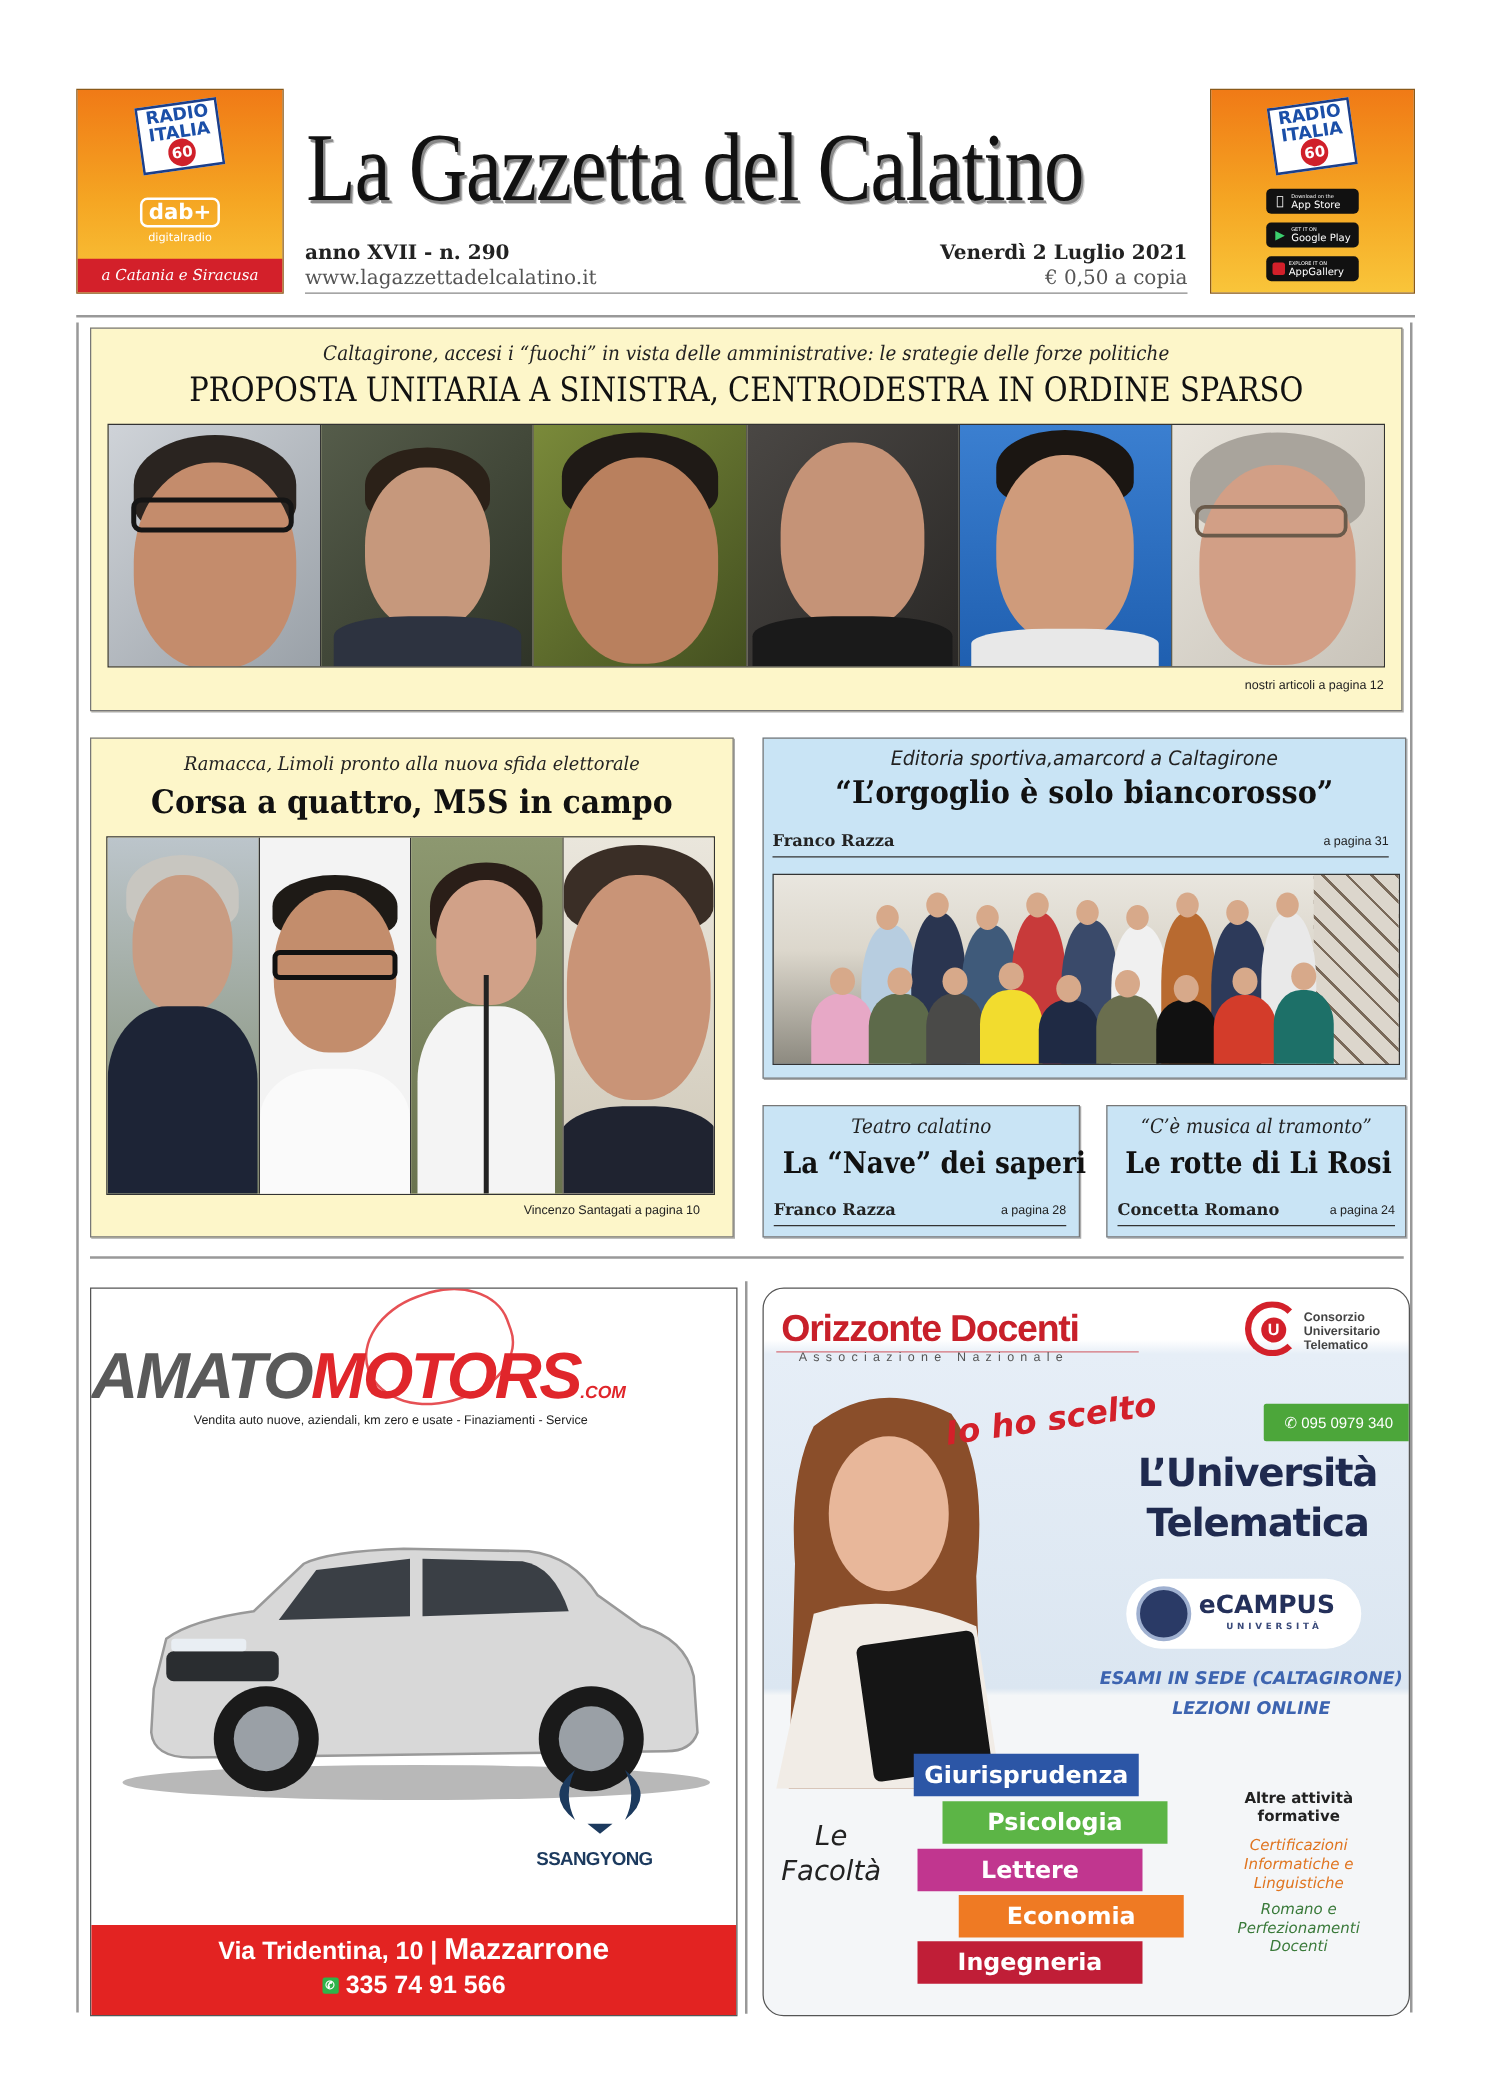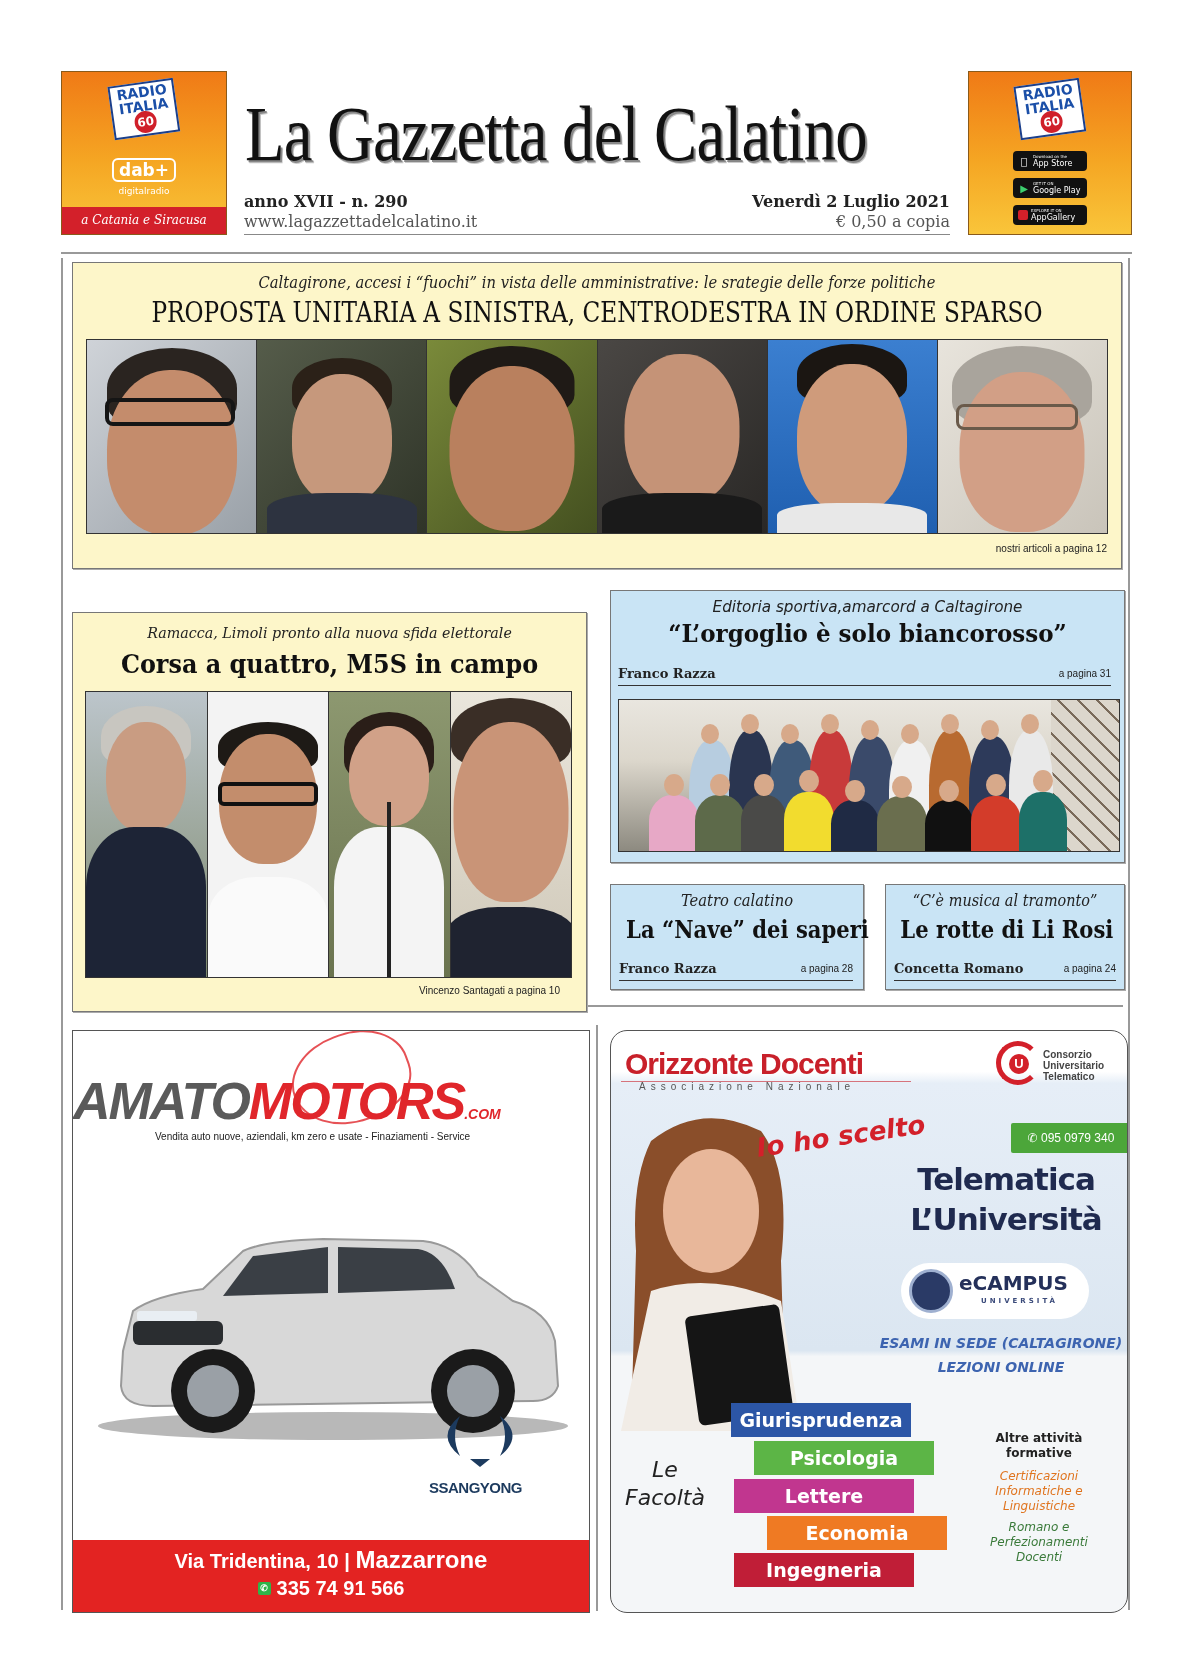--- a/index.html
+++ b/index.html
@@ -211,21 +211,21 @@
     <div class="photo" style="background:linear-gradient(135deg,#e8e4dc,#c9c4ba);">
       <div class="hair" style="top:6px; width:140px; height:80px; background:#a9a49c;"></div>
       <div class="face" style="top:32px; width:125px; height:160px; background:#d29f86;"></div>
       <div class="abs" style="left:18px; top:64px; width:122px; height:26px; border:3px solid #6a5a4a; border-radius:8px;"></div>
     </div>
   </div>
 
   <div class="credit-small" style="right:14px; top:280px;">nostri articoli a pagina 12</div>
 </div>
 
-<div class="box-yellow" style="left:72px; top:612px; width:515px; height:400px;">
+<div class="box-yellow" style="left:72px; top:590px; width:515px; height:400px;">
   <div class="kicker" style="top:11px; font-family:'DejaVu Serif', serif; font-size:15px; transform:scaleX(.95);">Ramacca, Limoli pronto alla nuova sfida elettorale</div>
   <div class="headline" style="top:36px; font-family:'DejaVu Serif', serif; font-size:26px; transform:scaleX(.92);">Corsa a quattro, M5S in campo</div>
 
   <div class="photo-strip" style="left:12px; top:78px; width:487px; height:287px;">
     <div class="photo" style="background:linear-gradient(180deg,#bcc5cb,#7e8a6e);">
       <div class="hair" style="top:14px; width:90px; height:60px; background:#c8c6c0;"></div>
       <div class="face" style="top:30px; width:80px; height:110px; background:#c99c82;"></div>
       <div class="suit" style="width:120px; height:150px; background:#1d2436;"></div>
     </div>
     <div class="photo" style="background:#f3f3f3;">
@@ -374,22 +374,22 @@
     <path d="M40 40 Q90 0 150 30 Q180 70 170 160 L175 330 L20 330 L25 150 Q20 80 40 40 Z" fill="#8a4e2a"></path>
     <ellipse cx="100" cy="110" rx="48" ry="62" fill="#e8b79a"></ellipse>
     <path d="M40 190 Q100 170 170 200 L190 330 L10 330 Z" fill="#f1ece6"></path>
     <rect x="80" y="210" width="95" height="110" rx="6" fill="#151515" transform="rotate(-8 120 260)"></rect>
   </svg>
 
   <div class="od-scelto">Io ho scelto</div>
   <div class="od-phone">✆ <span>095 0979 340</span></div>
 
   <div class="od-uni">
+    <div>L’Università</div>
     <div>Telematica</div>
-    <div>L’Università</div>
   </div>
 
   <div class="ecampus">
     <div class="ecampus-icon"></div>
     <div class="ecampus-txt">eCAMPUS</div>
     <div class="ecampus-sub">UNIVERSITÀ</div>
   </div>
 
   <div class="od-esami" style="top:304px; text-decoration:none;">ESAMI IN SEDE (CALTAGIRONE)</div>
   <div class="od-esami" style="top:328px;">LEZIONI ONLINE</div>

